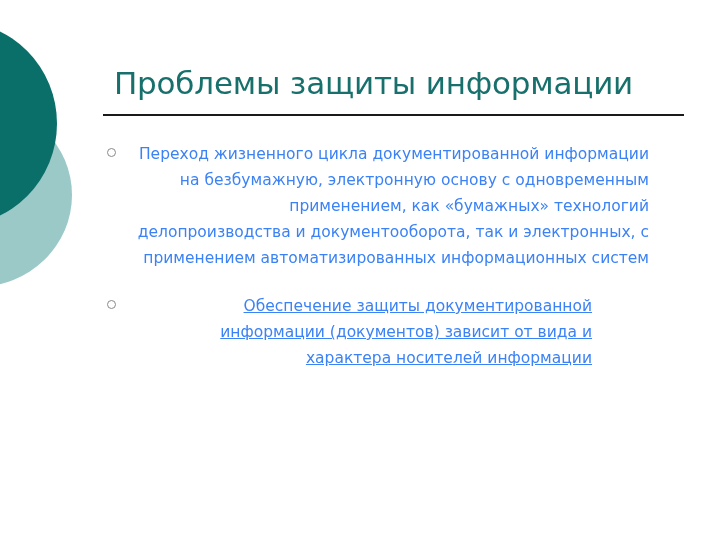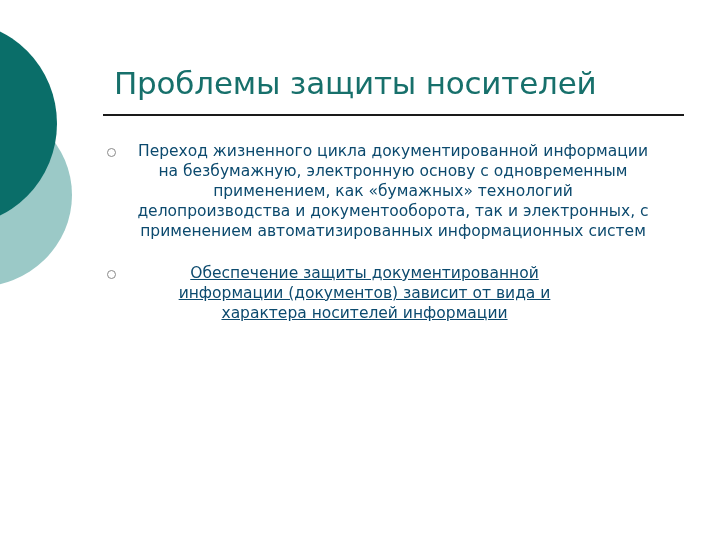--- a/index.html
+++ b/index.html
@@ -79,23 +79,23 @@
     top: 141px;
     width: 560px;
     z-index: 3;
   }
 
   .bullet-item {
     position: relative;
     padding-left: 33px;
     margin: 0 0 22px 0;
     font-size: 15.5px;
-    line-height: 20px;
-    color: #0c4a6e;
-    text-align: center;
+    line-height: 26px;
+    color: #3b82f6;
+    text-align: right;
   }
 
   .bullet-item:last-child {
     margin-bottom: 0;
   }
 
   .bullet-marker {
     position: absolute;
     left: 3px;
     top: 7px;
@@ -117,21 +117,21 @@
 </style>
 </head>
 <body>
 
 <div id="slide">
 
   <div class="deco-circle" id="circle-light"></div>
 
   <div class="deco-circle" id="circle-dark"></div>
 
-  <h1 id="title">Проблемы защиты носителей</h1>
+  <h1 id="title">Проблемы защиты информации</h1>
 
   <div id="title-rule"></div>
 
   <div id="body">
 
     <div class="bullet-item" id="bullet-1">
       <span class="bullet-marker"></span>
       <span class="bullet-text">Переход жизненного цикла документированной информации на безбумажную, электронную основу с одновременным применением, как «бумажных» технологий делопроизводства и документооборота, так и электронных, с применением автоматизированных информационных систем</span>
     </div>
 

